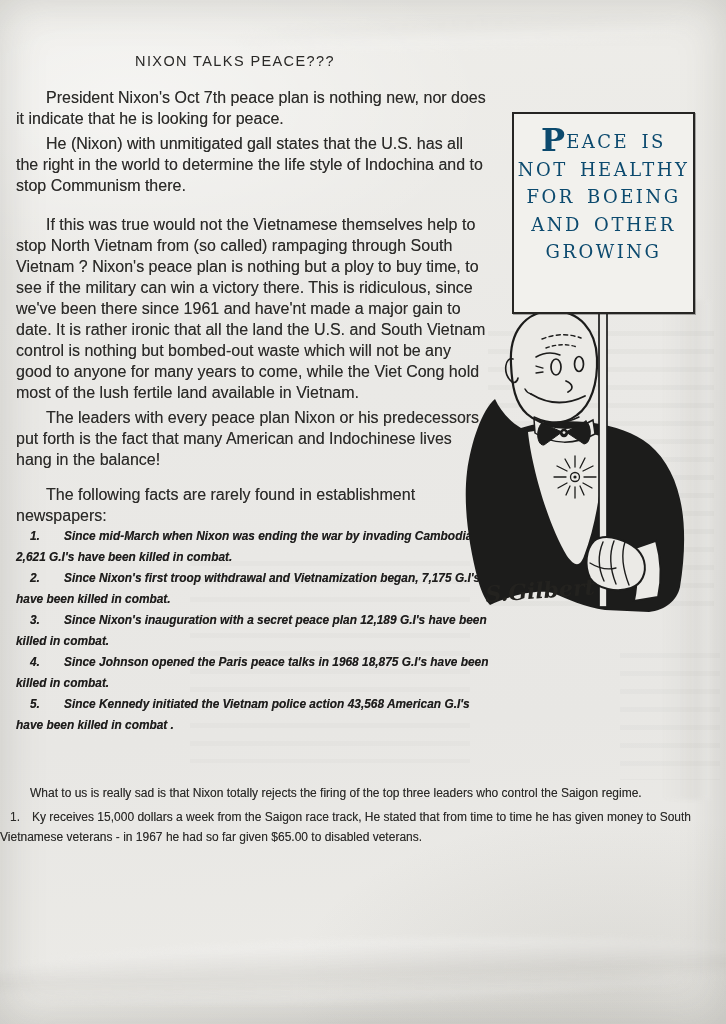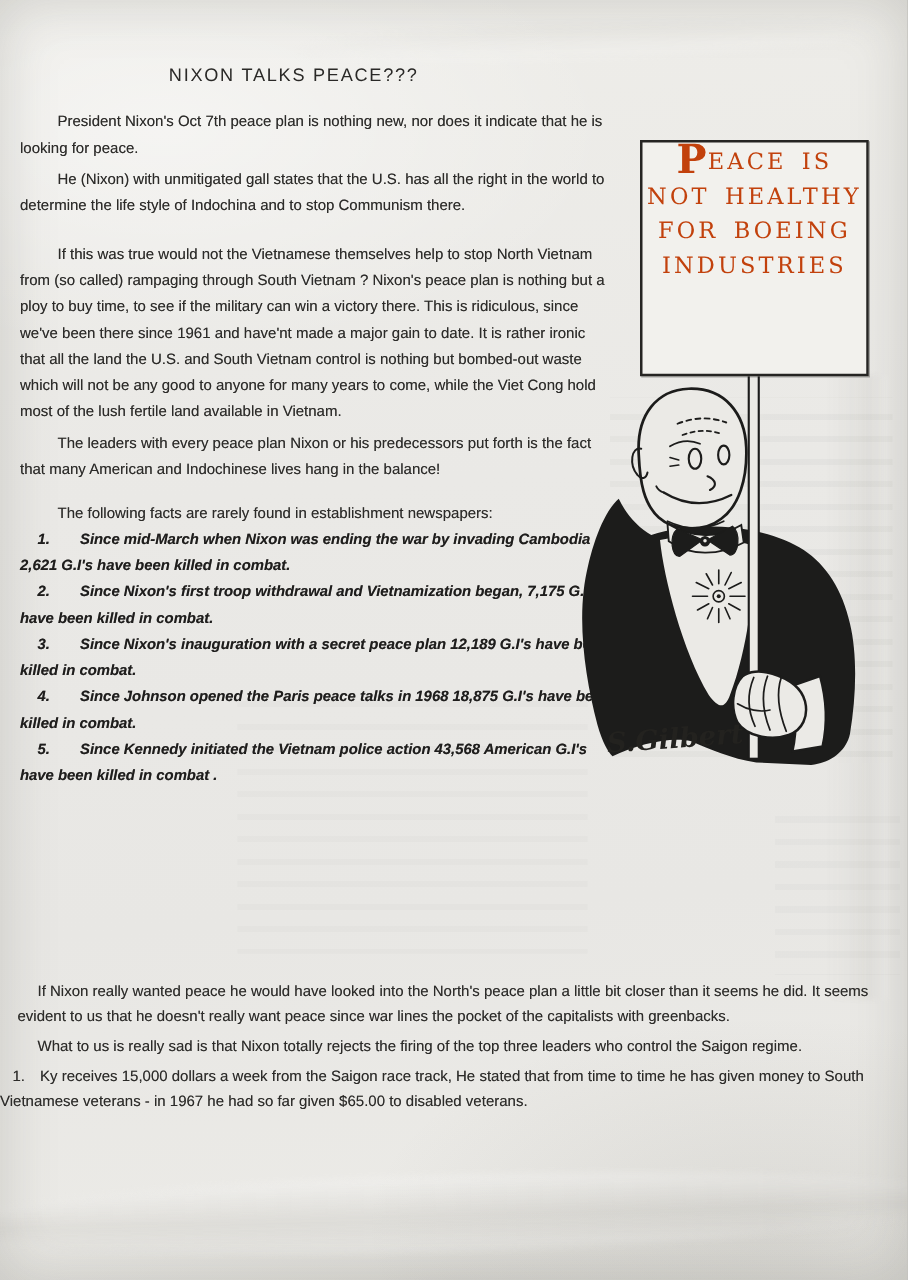--- a/index.html
+++ b/index.html
@@ -34,40 +34,41 @@
   .g2 { left:190px; top:548px; width:280px; height:215px; opacity:.4; }
   .g3 { left:620px; top:640px; width:100px; height:140px; opacity:.45; }
   .g4 { left:520px; top:130px; width:170px; height:160px; opacity:.28; }
 
   
   .top { position:absolute; left:0; top:0; width:492px; height:783px; }
   .title {
     margin:53px 0 0; width:470px; text-align:center;
     font-size:14.5px; letter-spacing:1.4px; color:#2a2927; font-weight:400;
   }
-  .p { font-size:12px; line-height:21px; margin:0 4px 0 16px; text-indent:30px;
+  .p { font-size:16px; line-height:21px; margin:0 4px 0 16px; text-indent:30px;
        text-shadow:0 0 .5px rgba(44,43,41,.55); }
   .mt18{margin-top:18px}.mt16{margin-top:4px}.mt14{margin-top:14px}.mt20{margin-top:20px}
   .lead { }
   .fact { font-size:11.9px; line-height:21px; font-weight:700; color:#1e1d1c;
           margin:0 0 0 16px; text-indent:0; text-shadow:0 0 .5px rgba(30,29,28,.6);font-style:italic; }
   .fact .num { display:inline-block; width:34px; margin-left:14px; }
   .bottom { position:absolute; left:0; top:783px; width:726px; }
   .bp { font-size:12px; line-height:20px; margin:0 8px 4px 14px; text-indent:16px;
         text-shadow:0 0 .5px rgba(44,43,41,.5); }
   .bp.narrow { max-width:648px; }
   .ky { text-indent:0; margin-left:0; }
   .ky .num { display:inline-block; width:22px; margin-left:10px; }
 
   
   .sign {
     position:absolute; left:512px; top:112px; width:179px; height:185px; z-index:4;
     background:#f2f1ed; border:2px solid #262523;
     box-shadow:1px 1px 0 rgba(38,37,35,.35);
-    text-align:center; font-family:"DejaVu Serif", serif; color:#c2410c;
+    text-align:center; font-family:"DejaVu Serif", serif; color:#0c4a6e;
+    padding-top:13px;
   }
   .sign-line { font-size:18px; line-height:27.5px; letter-spacing:2.5px; word-spacing:4px; }
   .sign-initial { font-size:32px; font-weight:700; letter-spacing:1px; vertical-align:-3px; }
 
   .cartoon-svg { position:absolute; left:0; top:0; z-index:3; pointer-events:none; }
   .sig-text { font-family:"DejaVu Serif", serif; font-style:italic; font-weight:700;
               font-size:22px; fill:#23221f; }
 </style>
 </head>
 <body>
@@ -93,30 +94,30 @@
     <p class="p lead mt14">The following facts are rarely found in establishment newspapers:</p>
 
     <p class="fact mt18"><span class="num">1.</span><span>Since mid-March when Nixon was ending the war by invading Cambodia 2,621 G.I's have been killed in combat.</span></p>
     <p class="fact mt20"><span class="num">2.</span><span>Since Nixon's first troop withdrawal and Vietnamization began, 7,175 G.I's have been killed in combat.</span></p>
     <p class="fact mt16"><span class="num">3.</span><span>Since Nixon's inauguration with a secret peace plan 12,189 G.I's have been killed in combat.</span></p>
     <p class="fact mt20"><span class="num">4.</span><span>Since Johnson opened the Paris peace talks in 1968 18,875 G.I's have been killed in combat.</span></p>
     <p class="fact mt18"><span class="num">5.</span><span>Since Kennedy initiated the Vietnam police action 43,568 American G.I's have been killed in combat .</span></p>
   </div>
 
   <div class="bottom">
-    <p class="bp">If Nixon really wanted peace he would have looked into the North's peace plan a little bit closer than it seems he did. It seems evident to us that he doesn't really want peace since war lines the pocket of the capitalists with greenbacks.</p>
     <p class="bp">What to us is really sad is that Nixon totally rejects the firing of the top three leaders who control the Saigon regime.</p>
     <p class="bp ky"><span class="num">1.</span><span>Ky receives 15,000 dollars a week from the Saigon race track, He stated that from time to time he has given money to South Vietnamese veterans - in 1967 he had so far given $65.00 to disabled veterans.</span></p>
   </div>
 
   <div class="sign">
     <div class="sign-line"><span class="sign-initial">P</span><span>EACE IS</span></div>
     <div class="sign-line">NOT HEALTHY</div>
     <div class="sign-line">FOR BOEING</div>
-    <div class="sign-line">INDUSTRIES</div>
+    <div class="sign-line">AND OTHER</div>
+    <div class="sign-line">GROWING</div>
   </div>
 
   <svg class="cartoon-svg" width="726" height="1024" viewBox="0 0 726 1024">
     <g stroke="#1c1c1b" fill="none" stroke-linecap="round">
 
       <path d="M 511,364 C 509,331 526,312 551,311 C 580,310 596,331 597,358
                C 598,383 591,405 577,415 C 563,426 539,425 527,414 C 515,403 512,386 511,364 Z" fill="#ebeae6" stroke-width="2.2"></path>
       <path d="M 513,359 C 505,357 503,372 510,380 C 513,384 517,383 518,378" stroke-width="1.6"></path>
       <path d="M 542,339 Q 562,331 581,338" stroke-width="1.5" stroke-dasharray="4 3.4"></path>
       <path d="M 546,348 Q 562,342 577,347" stroke-width="1.4" stroke-dasharray="3.4 3.2"></path>

